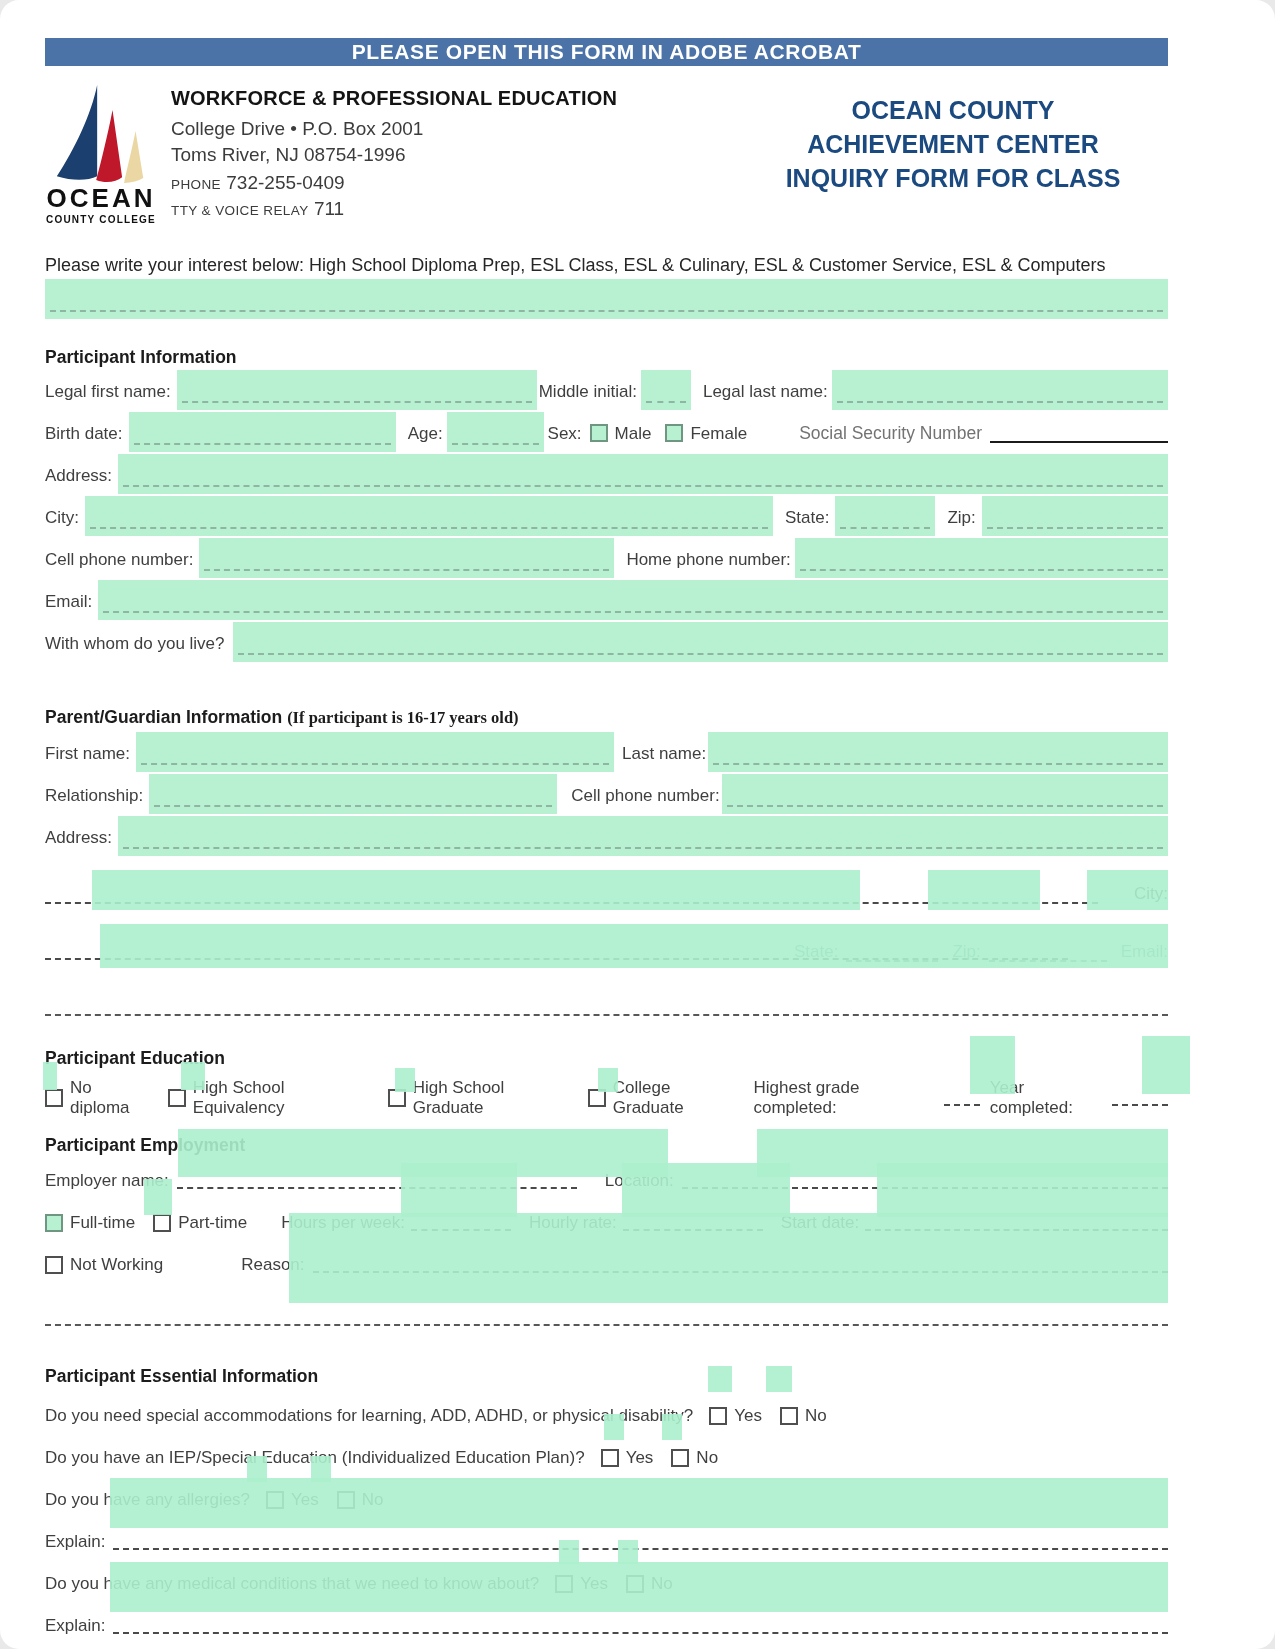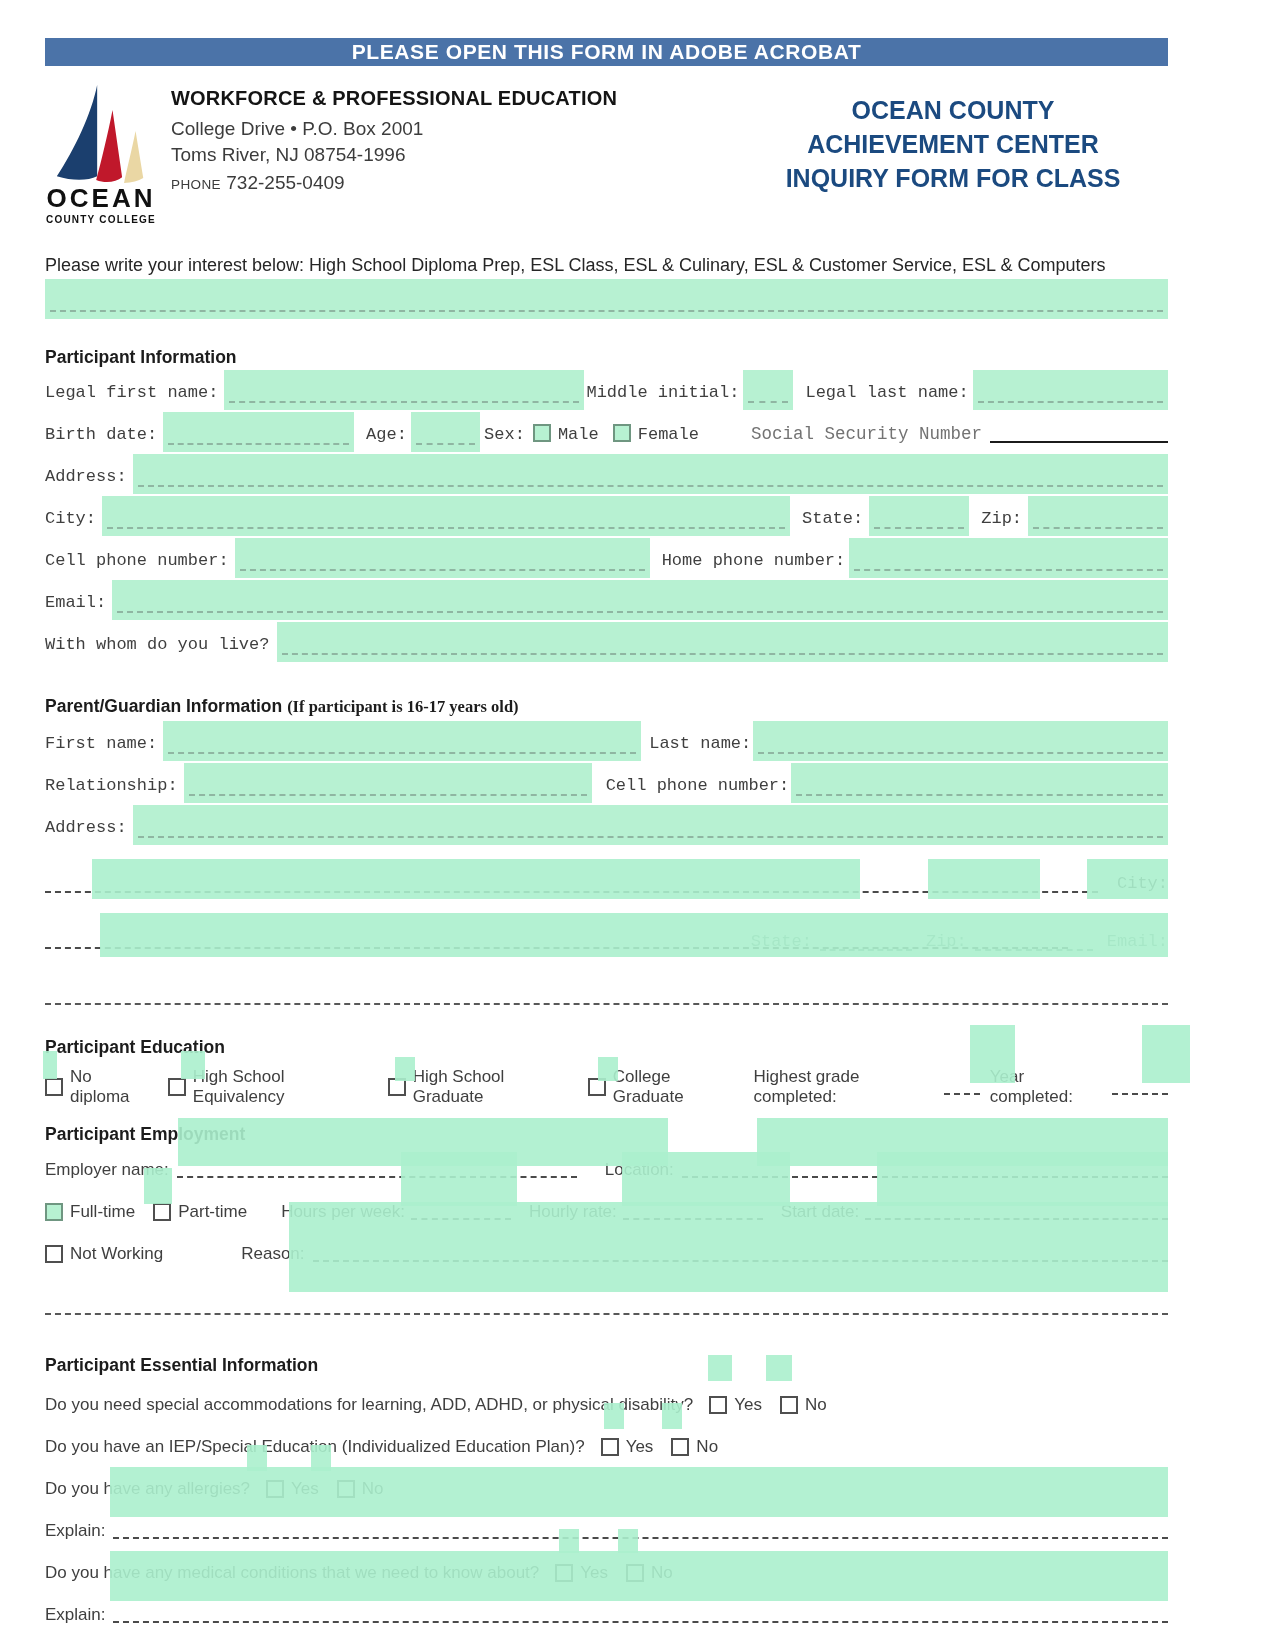--- a/index.html
+++ b/index.html
@@ -1,17 +1,17 @@
 <!DOCTYPE html>
 <html><head>
 <meta charset="utf-8">
 <style>
   html,body{margin:0;padding:0;background:#e9e9e9;}
   .page{width:1275px;height:1649px;background:#ffffff;position:relative;overflow:hidden;
-        font-family:"Liberation Sans","DejaVu Sans",sans-serif;color:#3f3f3f;}
+        font-family:"Liberation Sans","DejaVu Sans",sans-serif;color:#3f3f3f;border-radius:19px;}
   .content{margin-left:45px;margin-right:107px;position:relative;}
 
   
   .banner{margin:38px 107px 0 45px;height:28px;background:#4b73a8;color:#ffffff;
           font-weight:800;font-size:21px;line-height:28px;text-align:center;letter-spacing:.6px;}
 
   
   .header{display:flex;margin:17px 107px 0 45px;}
   .logo{width:112px;flex:none;}
   .logo svg{display:block;margin:0 auto;}
@@ -23,21 +23,21 @@
   .phone-line{font-size:19px;color:#3c3c3c;margin-top:4px;}
   .sc{font-size:13.5px;letter-spacing:.4px;color:#3c3c3c;}
   .hdr-title{margin-left:auto;width:430px;text-align:center;color:#1b4a80;font-weight:bold;
              font-size:25px;line-height:34px;padding-top:10px;}
 
   
   .instruction{margin-top:30px;font-size:18px;color:#262626;}
   .gf{background:#b7f1d2;position:relative;}
   .gf.ul::after{content:"";position:absolute;left:5px;right:5px;bottom:7px;border-bottom:2px dashed #8fb6a2;}
   .row{display:flex;align-items:flex-end;height:42px;position:relative;}
-  .lbl{font-size:17px;padding-bottom:8px;white-space:nowrap;font-family:Liberation Mono, monospace;}
+  .lbl{font-size:17px;padding-bottom:8px;white-space:nowrap;}
   .row .gf{height:40px;}
   .sec-h{font-size:17.5px;font-weight:bold;color:#1c1c1c;}
   .serif-note{font-family:"Liberation Serif","DejaVu Serif",serif;font-weight:600;font-size:16.5px;}
   .cb{width:14px;height:14px;border:2px solid #4f4f4f;background:#fff;display:inline-block;flex:none;}
   .row .cb{align-self:flex-end;margin:0 7px 10px 0;}
   .cb.green{background:#b7f1d2;border-color:#6f9681;}
   .dseg{border-bottom:2px dashed #4a4a4a;height:14px;display:inline-block;flex:none;}
   .dl{border-bottom:2px dashed #4a4a4a;}
   .ssn-line{width:178px;border-bottom:2px solid #1b1b1b;height:14px;margin-bottom:9px;flex:none;}
   .sep{border-top:2px dashed #585858;height:0;}
@@ -66,20 +66,24 @@
       <div class="logo-sub">COUNTY COLLEGE</div>
     </div>
     <div class="hdr-info">
       <div class="dept">WORKFORCE &amp; PROFESSIONAL EDUCATION</div>
       <div class="addr">College Drive • P.O. Box 2001</div>
       <div class="addr" style="margin-top:0;">Toms River, NJ 08754-1996</div>
       <div class="phone-line">
         <span class="sc">PHONE</span>
         <span>732-255-0409</span>
       </div>
+      <div class="phone-line">
+        <span class="sc">TTY &amp; VOICE RELAY</span>
+        <span>711</span>
+      </div>
     </div>
     <div class="hdr-title">
       <div>OCEAN COUNTY</div>
       <div>ACHIEVEMENT CENTER</div>
       <div>INQUIRY FORM FOR CLASS</div>
     </div>
   </div>
 
   <div class="content">
 
@@ -135,21 +139,21 @@
     <div class="row">
       <span class="lbl">Email:</span>
       <div class="gf ul" style="flex:1;margin-left:6px;"></div>
     </div>
 
     <div class="row">
       <span class="lbl">With whom do you live?</span>
       <div class="gf ul" style="flex:1;margin-left:8px;"></div>
     </div>
 
-    <div class="sec-h" style="margin-top:34px;">
+    <div class="sec-h" style="margin-top:45px;">
       <span>Parent/Guardian Information</span>
       <span class="serif-note">(If participant is 16-17 years old)</span>
     </div>
 
     <div class="row" style="margin-top:2px;">
       <span class="lbl">First name:</span>
       <div class="gf ul" style="width:478px;margin-left:6px;"></div>
       <span class="lbl" style="margin-left:8px;">Last name:</span>
       <div class="gf ul" style="flex:1;margin-left:2px;"></div>
     </div>

